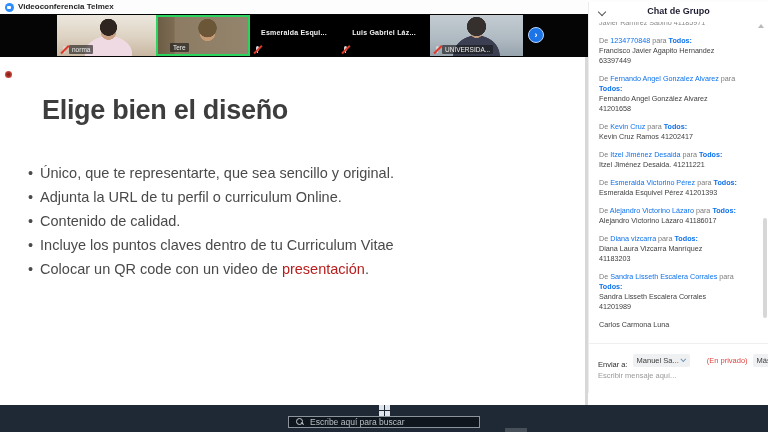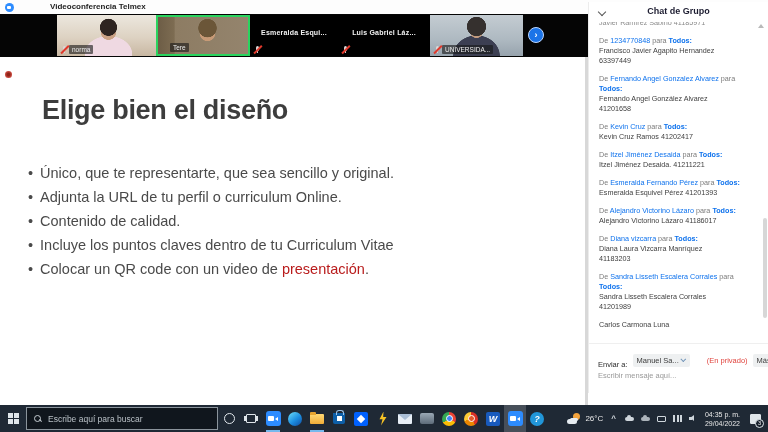--- a/index.html
+++ b/index.html
@@ -4,21 +4,21 @@
 <style>
   * { margin:0; padding:0; box-sizing:border-box; }
   html,body { background:#444; }
   body { font-family:"Liberation Sans", sans-serif; }
   #screen { position:relative; width:768px; height:432px; background:#fff; overflow:hidden; }
 
   
   .titlebar { position:absolute; left:0; top:0; width:768px; height:14px; background:#fdfdfd; }
   .app-icon { position:absolute; left:5px; top:3px; width:9px; height:9px; border-radius:50%; background:#2d8cff; }
   .app-icon::after { content:""; position:absolute; left:2px; top:3px; width:4px; height:3px; background:#fff; border-radius:1px; }
-  .app-title { position:absolute; left:18px; top:2px; font-size:8px; font-weight:bold; color:#1d1d1d;margin-left:32px; }
+  .app-title { position:absolute; left:18px; top:2px; font-size:8px; font-weight:bold; color:#1d1d1d; }
   .winctrls { position:absolute; right:5px; top:1px; display:flex; gap:14px; }
   .winctrls span { font-size:8px; color:#4a4a4a; line-height:11px; cursor:default; }
 
   
   .strip { position:absolute; left:0; top:14px; width:588px; height:43px; background:#050505; }
   .tile { position:absolute; top:1px; height:41px; background:#000; overflow:hidden; }
   .tile-norma { left:57px; width:99px;
     background: radial-gradient(circle at 52% 30%, #2e2420 14%, transparent 15%),
                 radial-gradient(circle at 52% 42%, #caa184 13%, transparent 14%),
                 radial-gradient(ellipse at 52% 95%, #efd9e2 32%, transparent 33%),
@@ -86,21 +86,21 @@
     padding:2px 4px; font-size:7.5px; color:#3c3c3c; cursor:pointer; }
   .pill .chev { width:4px; height:4px; border-left:1.2px solid #6f93b8; border-bottom:1.2px solid #6f93b8;
     transform:rotate(-45deg) translateY(-1px); }
   .privacy { font-size:7.5px; color:#e0443e;margin-left:12px; }
   .chat-input { position:absolute; left:9px; top:27px; width:160px; border:none; outline:none;
     font-size:7.5px; color:#444; font-family:"Liberation Sans",sans-serif; background:transparent; }
   .chat-input::placeholder { color:#9a9a9a; }
 
   
   .taskbar { position:absolute; left:0; top:405px; width:768px; height:27px; background:#1f2935;
-    display:flex; align-items:center; }
+    display:flex; align-items:center;flex-direction:column; }
   .start-btn { width:26px; height:27px; display:flex; align-items:center; justify-content:center; cursor:pointer; }
   .win-logo { width:11px; height:11px; display:grid; grid-template-columns:1fr 1fr; gap:1px; }
   .win-logo i { background:#dfe5ea; }
   .search-box { width:192px; height:23px; background:#10161d; border:1px solid #8b949c;
     display:flex; align-items:center; gap:6px; padding-left:7px; }
   .mag-icon { position:relative; width:8px; height:8px; flex:none; }
   .mag-icon::before { content:""; position:absolute; left:0; top:0; width:5px; height:5px;
     border:1.2px solid #c6cdd3; border-radius:50%; }
   .mag-icon::after { content:""; position:absolute; left:5px; top:5px; width:3px; height:1.2px;
     background:#c6cdd3; transform:rotate(45deg); }
@@ -255,21 +255,21 @@
             <div>Kevin Cruz Ramos 41202417</div>
           </div>
         </div>
         <div class="msg">
           <div class="hdr"><span>De </span><span class="sender">Itzel Jiménez Desaida</span><span> para </span><span class="todos">Todos:</span></div>
           <div class="body">
             <div>Itzel Jiménez Desaida. 41211221</div>
           </div>
         </div>
         <div class="msg">
-          <div class="hdr"><span>De </span><span class="sender">Esmeralda Fernando Pérez</span><span> para </span><span class="todos">Todos:</span></div>
+          <div class="hdr"><span>De </span><span class="sender">Esmeralda Victorino Pérez</span><span> para </span><span class="todos">Todos:</span></div>
           <div class="body">
             <div>Esmeralda Esquivel Pérez 41201393</div>
           </div>
         </div>
         <div class="msg">
           <div class="hdr"><span>De </span><span class="sender">Alejandro Victorino Lázaro</span><span> para </span><span class="todos">Todos:</span></div>
           <div class="body">
             <div>Alejandro Victorino Lázaro 41186017</div>
           </div>
         </div>

